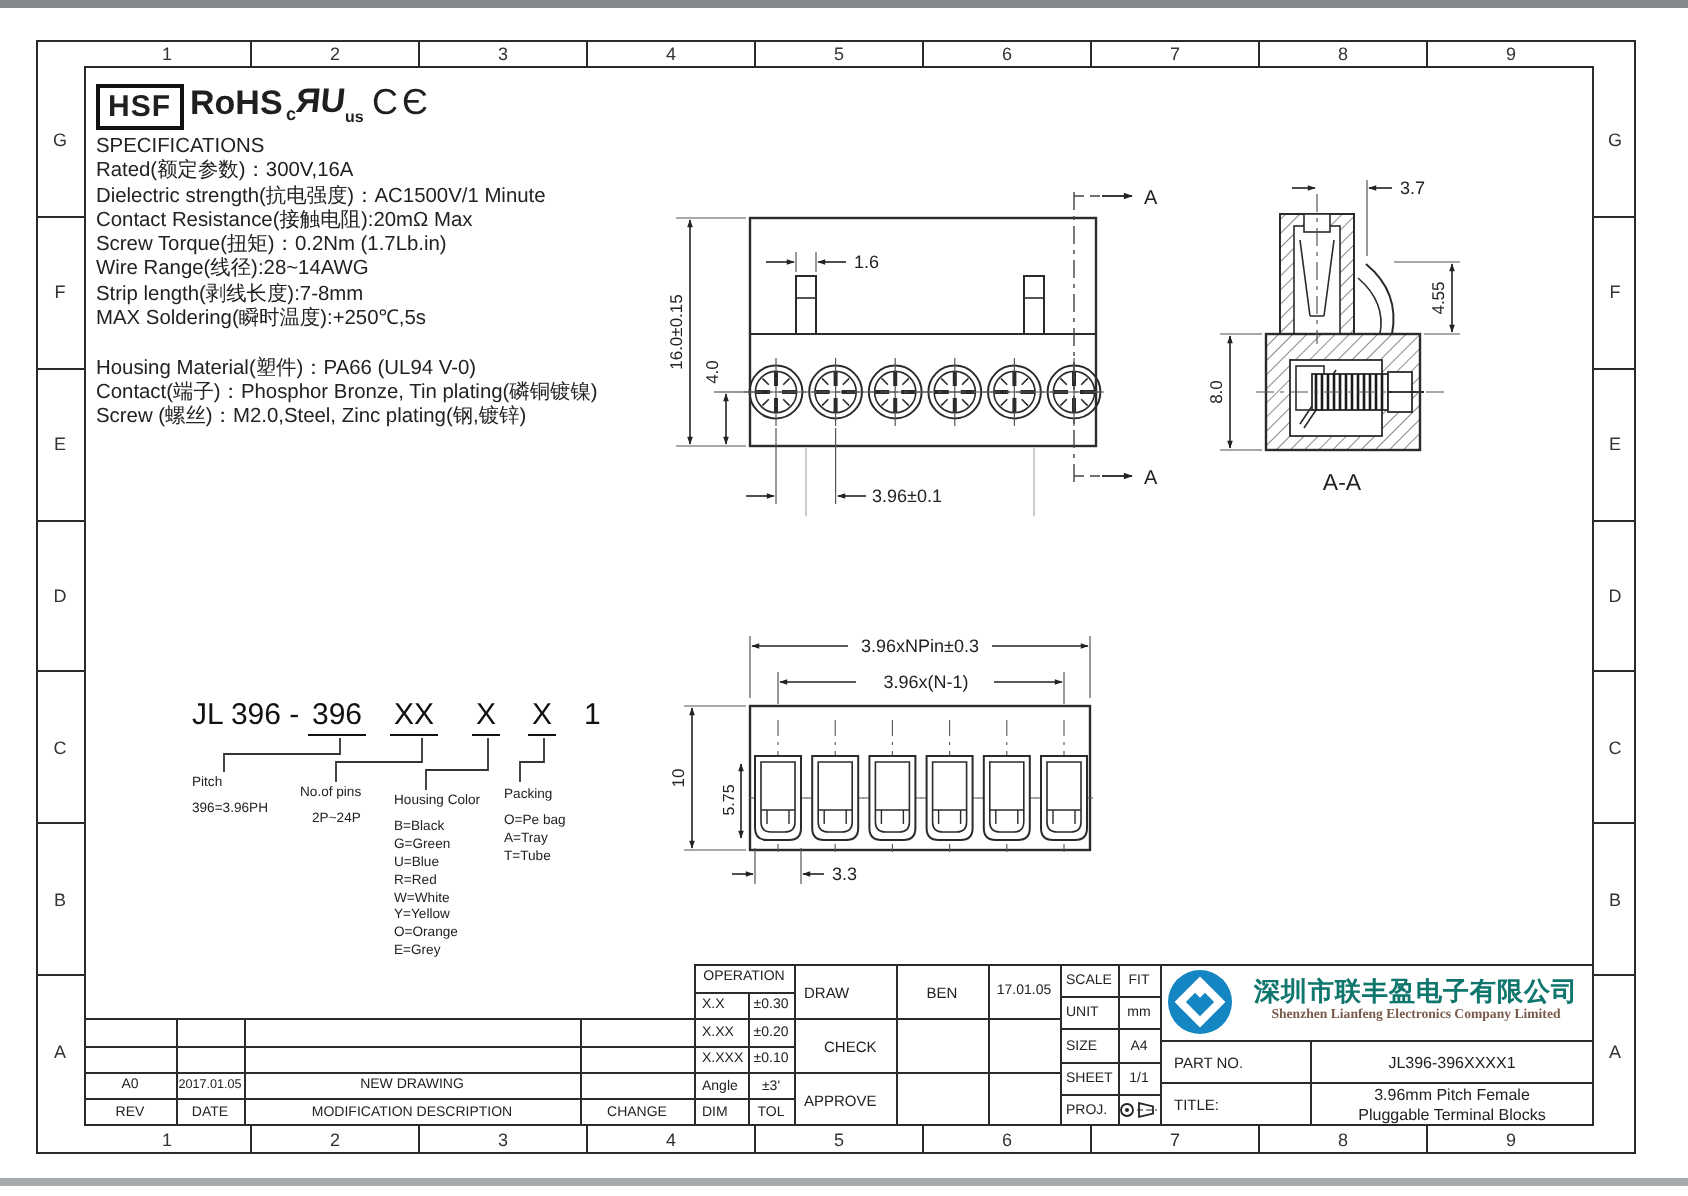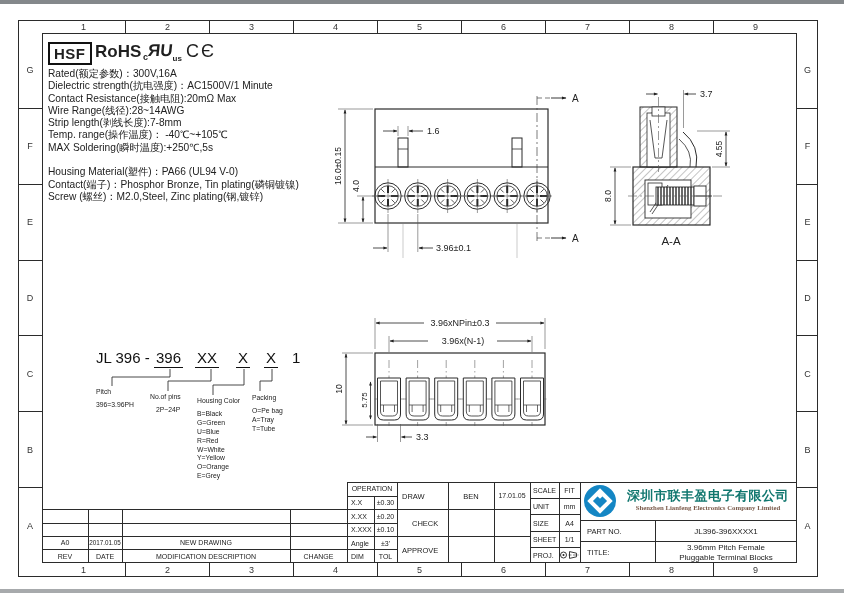--- a/index.html
+++ b/index.html
@@ -101,26 +101,27 @@
     <div class="zcell">B</div>
     <div class="zcell">A</div>
   </div>
 
   <span class="hsf-box">HSF</span>
   <span class="rohs">RoHS</span>
   <span class="ul-mark"><span class="c">c</span><span class="m">ЯU</span><span class="us">us</span></span>
   <span class="ce">CЄ</span>
 
   <div class="specs">
+    <div>SPECIFICATIONS</div>
     <div>Rated(额定参数)：300V,16A</div>
     <div>Dielectric strength(抗电强度)：AC1500V/1 Minute</div>
     <div>Contact Resistance(接触电阻):20mΩ Max</div>
+    <div>Screw Torque(扭矩)：0.2Nm (1.7Lb.in)</div>
     <div>Wire Range(线径):28~14AWG</div>
     <div>Strip length(剥线长度):7-8mm</div>
-    <div>Temp. range(操作温度)： -40℃~+105℃</div>
     <div>MAX Soldering(瞬时温度):+250℃,5s</div>
     <div></div>
     <div>Housing Material(塑件)：PA66 (UL94 V-0)</div>
     <div>Contact(端子)：Phosphor Bronze, Tin plating(磷铜镀镍)</div>
     <div>Screw (螺丝)：M2.0,Steel, Zinc plating(钢,镀锌)</div>
   </div>
 
   <span class="code" style="left:96px;">JL 396 -</span>
   <span class="code u" style="left:154px;">396</span>
   <span class="code u" style="left:195px;">XX</span>

